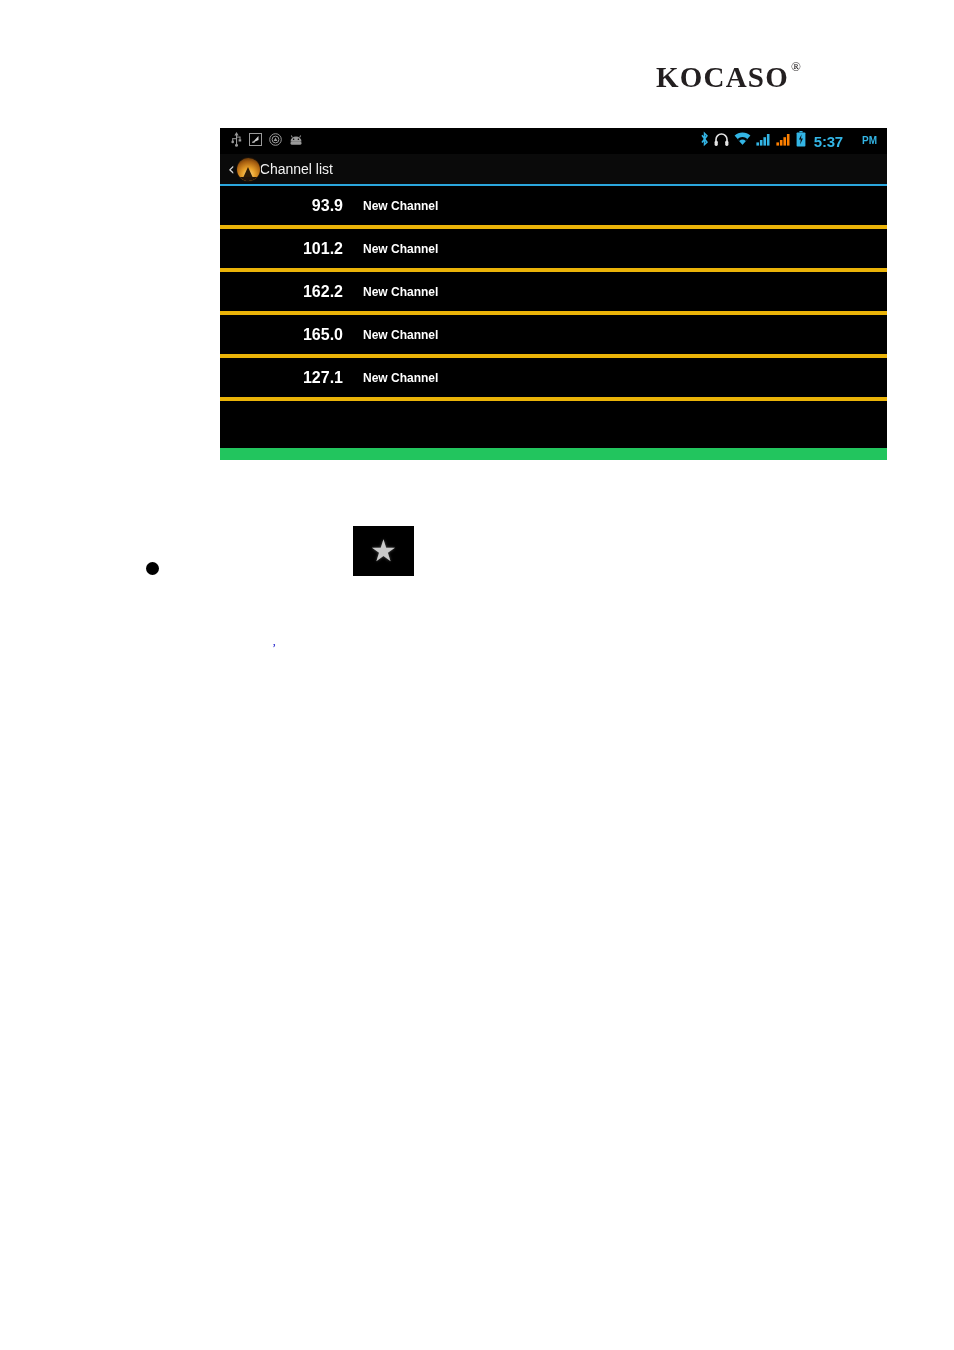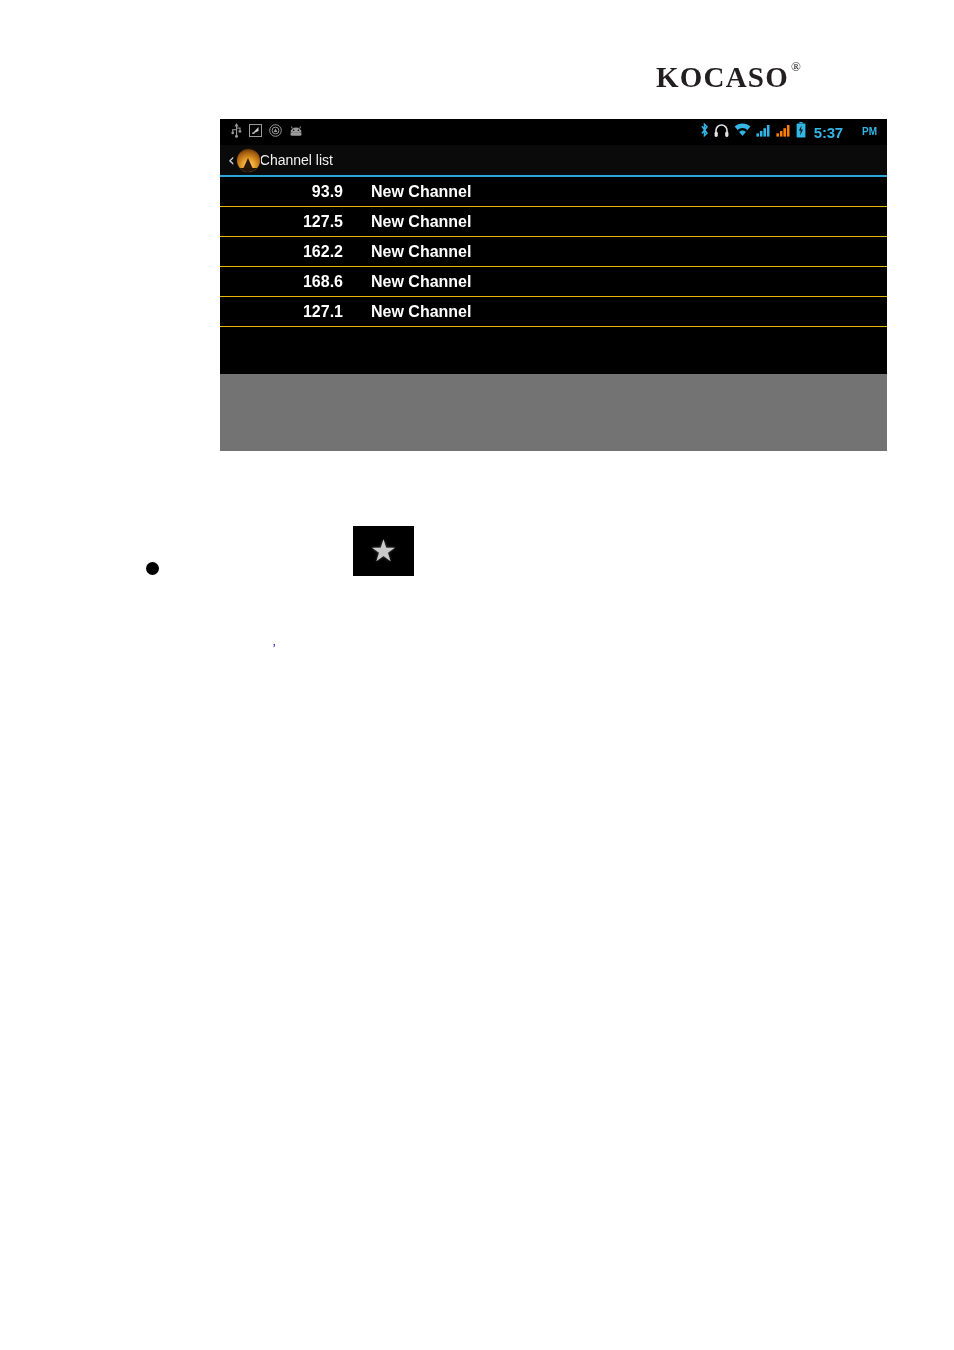--- a/index.html
+++ b/index.html
@@ -37,24 +37,24 @@
     font-size: 13px;
     line-height: 1;
     margin-left: 2px;
     margin-top: -3px;
   }
 
   
   #device-screenshot {
     position: absolute;
     left: 220px;
-    top: 119px;
+    top: 128px;
     width: 667px;
     height: 332px;
-    background: #737373;
+    background: #22c55e;
     overflow: hidden;
   }
 
   
   #status-bar {
     position: relative;
     height: 26px;
     background: #000000;
     display: flex;
     align-items: center;
@@ -146,40 +146,40 @@
     background: #2ba6dd;
     width: 100%;
   }
 
   
   #channel-list {
     background: #000000;
     width: 100%;
   }
   .channel-row {
-    height: 30px;
-    display: flex;
-    align-items: center;
-    border-bottom: 1px solid #eab308;
+    height: 43px;
+    display: flex;
+    align-items: center;
+    border-bottom: 4px solid #eab308;
     box-sizing: border-box;
   }
   .channel-freq {
     width: 68px;
     text-align: right;
     color: #ffffff;
     font-size: 16px;
     font-weight: bold;
     margin-left: 55px;
     line-height: 1;
   }
   .channel-name {
     color: #ffffff;
-    font-size: 16px;
-    font-weight: bold;
-    margin-left: 28px;
+    font-size: 12px;
+    font-weight: bold;
+    margin-left: 20px;
     line-height: 1;
   }
   #channel-list-empty {
     height: 47px;
     background: #000000;
   }
 
   
   #bullet-marker {
     position: absolute;
@@ -331,31 +331,31 @@
   <div id="action-bar-underline"></div>
 
   <div id="channel-list">
 
     <div class="channel-row">
       <span class="channel-freq">93.9</span>
       <span class="channel-name">New Channel</span>
     </div>
 
     <div class="channel-row">
-      <span class="channel-freq">127.5</span>
+      <span class="channel-freq">101.2</span>
       <span class="channel-name">New Channel</span>
     </div>
 
     <div class="channel-row">
       <span class="channel-freq">162.2</span>
       <span class="channel-name">New Channel</span>
     </div>
 
     <div class="channel-row">
-      <span class="channel-freq">168.6</span>
+      <span class="channel-freq">165.0</span>
       <span class="channel-name">New Channel</span>
     </div>
 
     <div class="channel-row">
       <span class="channel-freq">127.1</span>
       <span class="channel-name">New Channel</span>
     </div>
 
     <div id="channel-list-empty"></div>
   </div>

